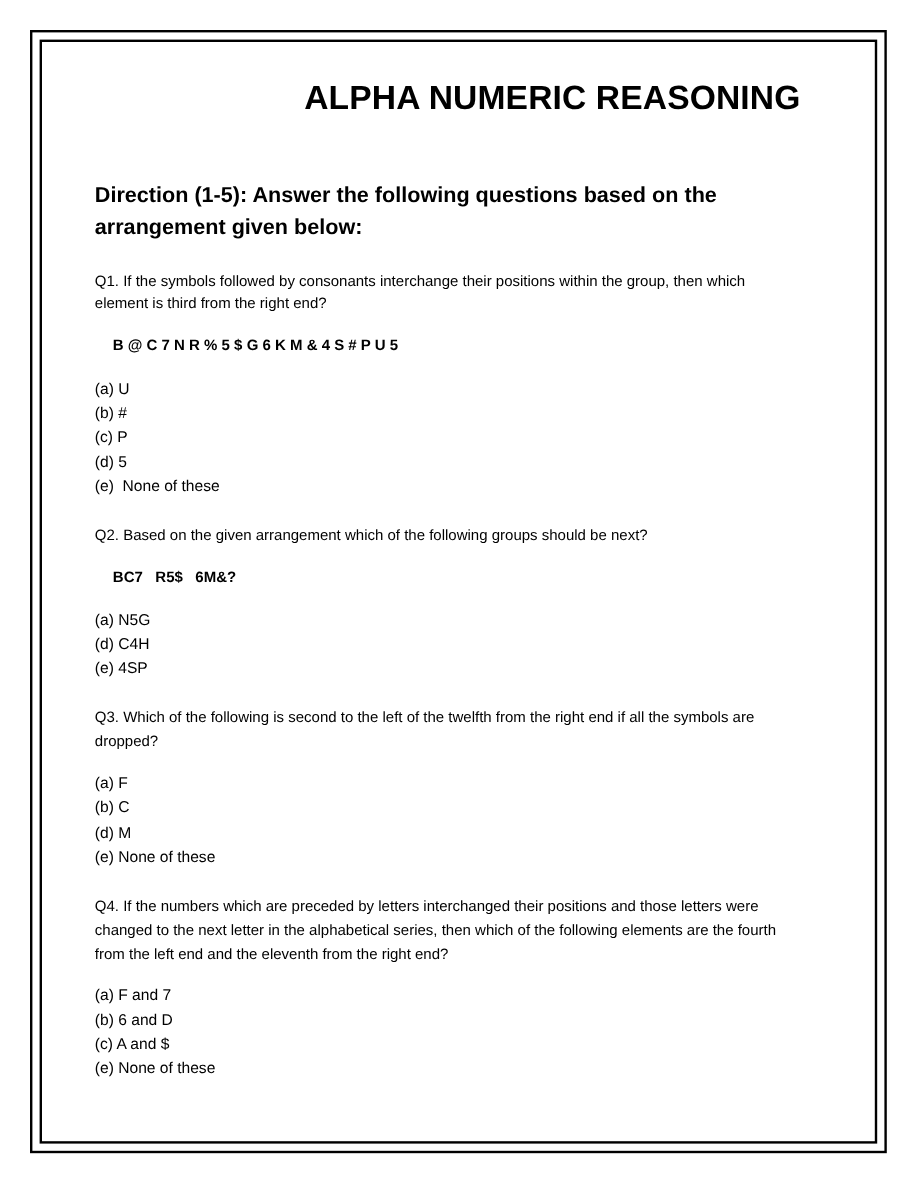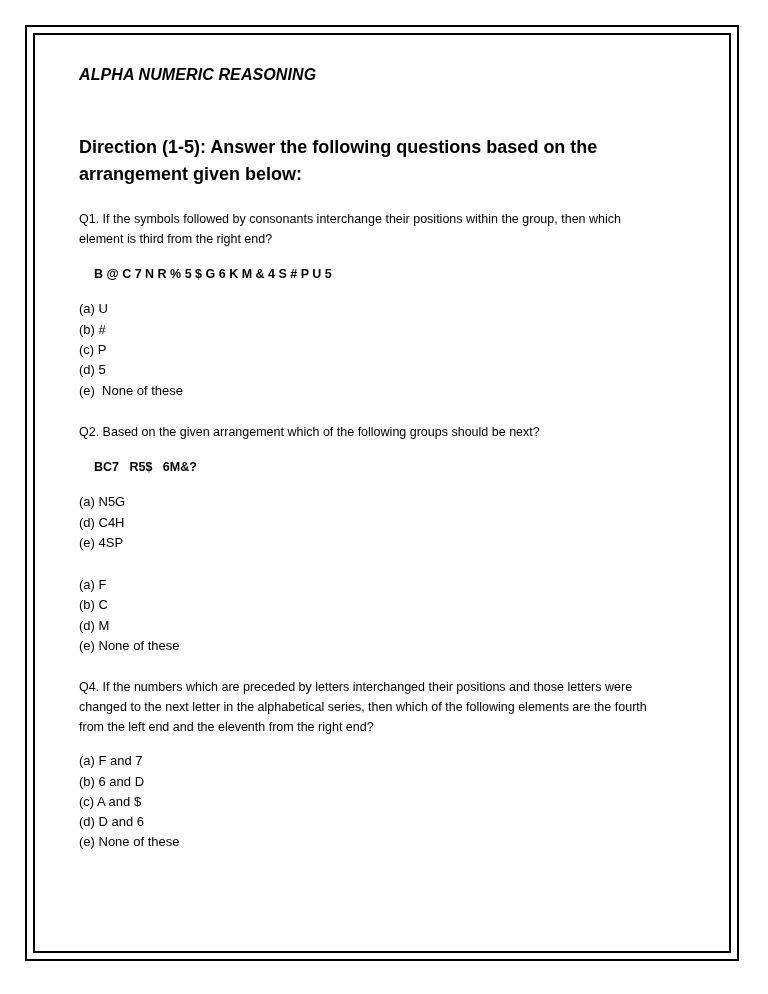--- a/index.html
+++ b/index.html
@@ -38,27 +38,26 @@
   }
 
   .content {
     position: absolute;
     left: 52px;
     top: 38px;
     width: 588px;
   }
 
   .doc-title {
-    font-size: 16px;
+    font-size: 28px;
     font-weight: bold;
-    text-align: left;
+    text-align: right;
     letter-spacing: 0.1px;
     margin: 0 0 50px 0;
     line-height: 1.2;
-    font-style: italic;
   }
 
   .direction-line {
     font-size: 18px;
     font-weight: bold;
     line-height: 1.5;
     margin: 0 0 22px 0;
   }
 
   .q-block {
@@ -117,32 +116,34 @@
     <div class="q-block">
       <p class="q-text">Q2. Based on the given arrangement which of the following groups should be next?</p>
       <p class="q-arrangement">BC7   R5$   6M&amp;?</p>
     </div>
     <ul class="options">
       <li class="option">(a) N5G</li>
       <li class="option">(d) C4H</li>
       <li class="option">(e) 4SP</li>
     </ul>
 
+    <div class="q-block">
+      <p class="q-text">Q3. Which of the following is second to the left of the twelfth from the right end if all the symbols are dropped?</p>
+    </div>
     <ul class="options">
       <li class="option">(a) F</li>
       <li class="option">(b) C</li>
       <li class="option">(d) M</li>
       <li class="option">(e) None of these</li>
     </ul>
 
     <div class="q-block">
       <p class="q-text">Q4. If the numbers which are preceded by letters interchanged their positions and those letters were changed to the next letter in the alphabetical series, then which of the following elements are the fourth from the left end and the eleventh from the right end?</p>
     </div>
     <ul class="options">
       <li class="option">(a) F and 7</li>
       <li class="option">(b) 6 and D</li>
       <li class="option">(c) A and $</li>
-      <li class="option">(d) D and 6</li>
       <li class="option">(e) None of these</li>
     </ul>
 
   </div>
 </div>
 
 </body></html>

